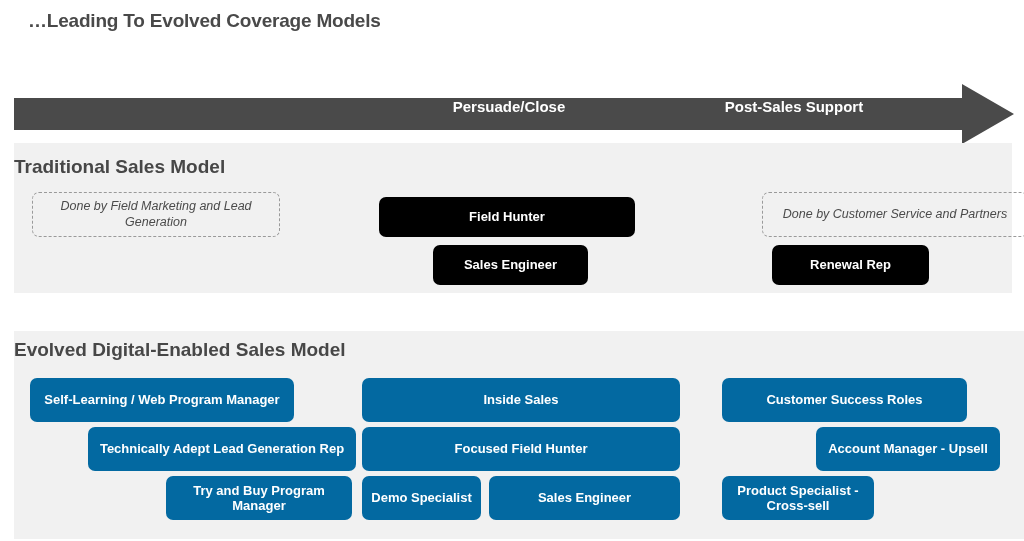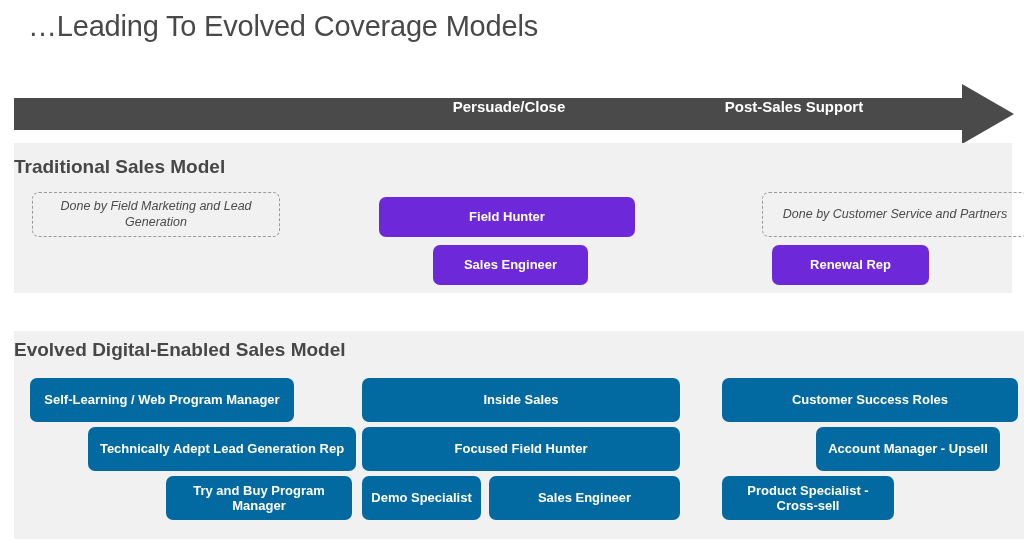--- a/index.html
+++ b/index.html
@@ -14,22 +14,22 @@
     overflow: hidden;
     font-family: "Liberation Sans", sans-serif;
     color: #404040;
   }
 
   
   #page-title {
     position: absolute;
     left: 28px;
     top: 10px;
-    font-size: 29px;
-    font-weight: normal;
+    font-size: 19px;
+    font-weight: bold;
     color: #494949;
     letter-spacing: -0.2px;
     white-space: nowrap;
   }
 
   
   #stage-arrow {
     position: absolute;
     left: 14px;
     top: 84px;
@@ -88,21 +88,21 @@
     font-size: 13px;
     font-weight: bold;
     text-align: center;
     display: flex;
     align-items: center;
     justify-content: center;
     line-height: 1.18;
     box-sizing: border-box;
     padding: 2px 6px;
   }
-  .box.blue   { background: #6d28d9; }
+  .box.blue   { background: #000000; }
   .box.purple { background: #0369a1; }
 
   
   .note-box {
     position: absolute;
     border: 1px dashed #9a9a9a;
     border-radius: 7px;
     background: transparent;
     color: #4b4b4b;
     font-size: 12.5px;
@@ -126,23 +126,23 @@
   
   #box-self-learning     { left: 16px;  top: 47px;  width: 264px; height: 44px; }
   #box-tech-adept        { left: 74px;  top: 96px;  width: 268px; height: 44px; }
   #box-try-and-buy       { left: 152px; top: 145px; width: 186px; height: 44px; }
 
   #box-inside-sales      { left: 348px; top: 47px;  width: 318px; height: 44px; }
   #box-focused-hunter    { left: 348px; top: 96px;  width: 318px; height: 44px; }
   #box-demo-specialist   { left: 348px; top: 145px; width: 119px; height: 44px; }
   #box-sales-engineer-e  { left: 475px; top: 145px; width: 191px; height: 44px; }
 
-  #box-customer-success  { left: 708px; top: 47px;  width: 296px; height: 44px; }
+  #box-customer-success  { left: 708px; top: 47px;  width: 245px; height: 44px; }
   #box-account-manager   { left: 802px; top: 96px;  width: 184px; height: 44px; }
-  #box-product-specialist{ left: 708px; top: 145px; width: 172px; height: 44px; }
+  #box-product-specialist{ left: 708px; top: 145px; width: 152px; height: 44px; }
 </style>
 </head>
 <body>
 
 <div id="page-title">…Leading To Evolved Coverage Models</div>
 
 <div id="stage-arrow">
   <svg class="arrow-shape" viewBox="0 0 1000 60" preserveAspectRatio="none">
     <polygon points="0,14 948,14 948,0 1000,30 948,60 948,46 0,46" fill="#4a4a4a"></polygon>
   </svg>

